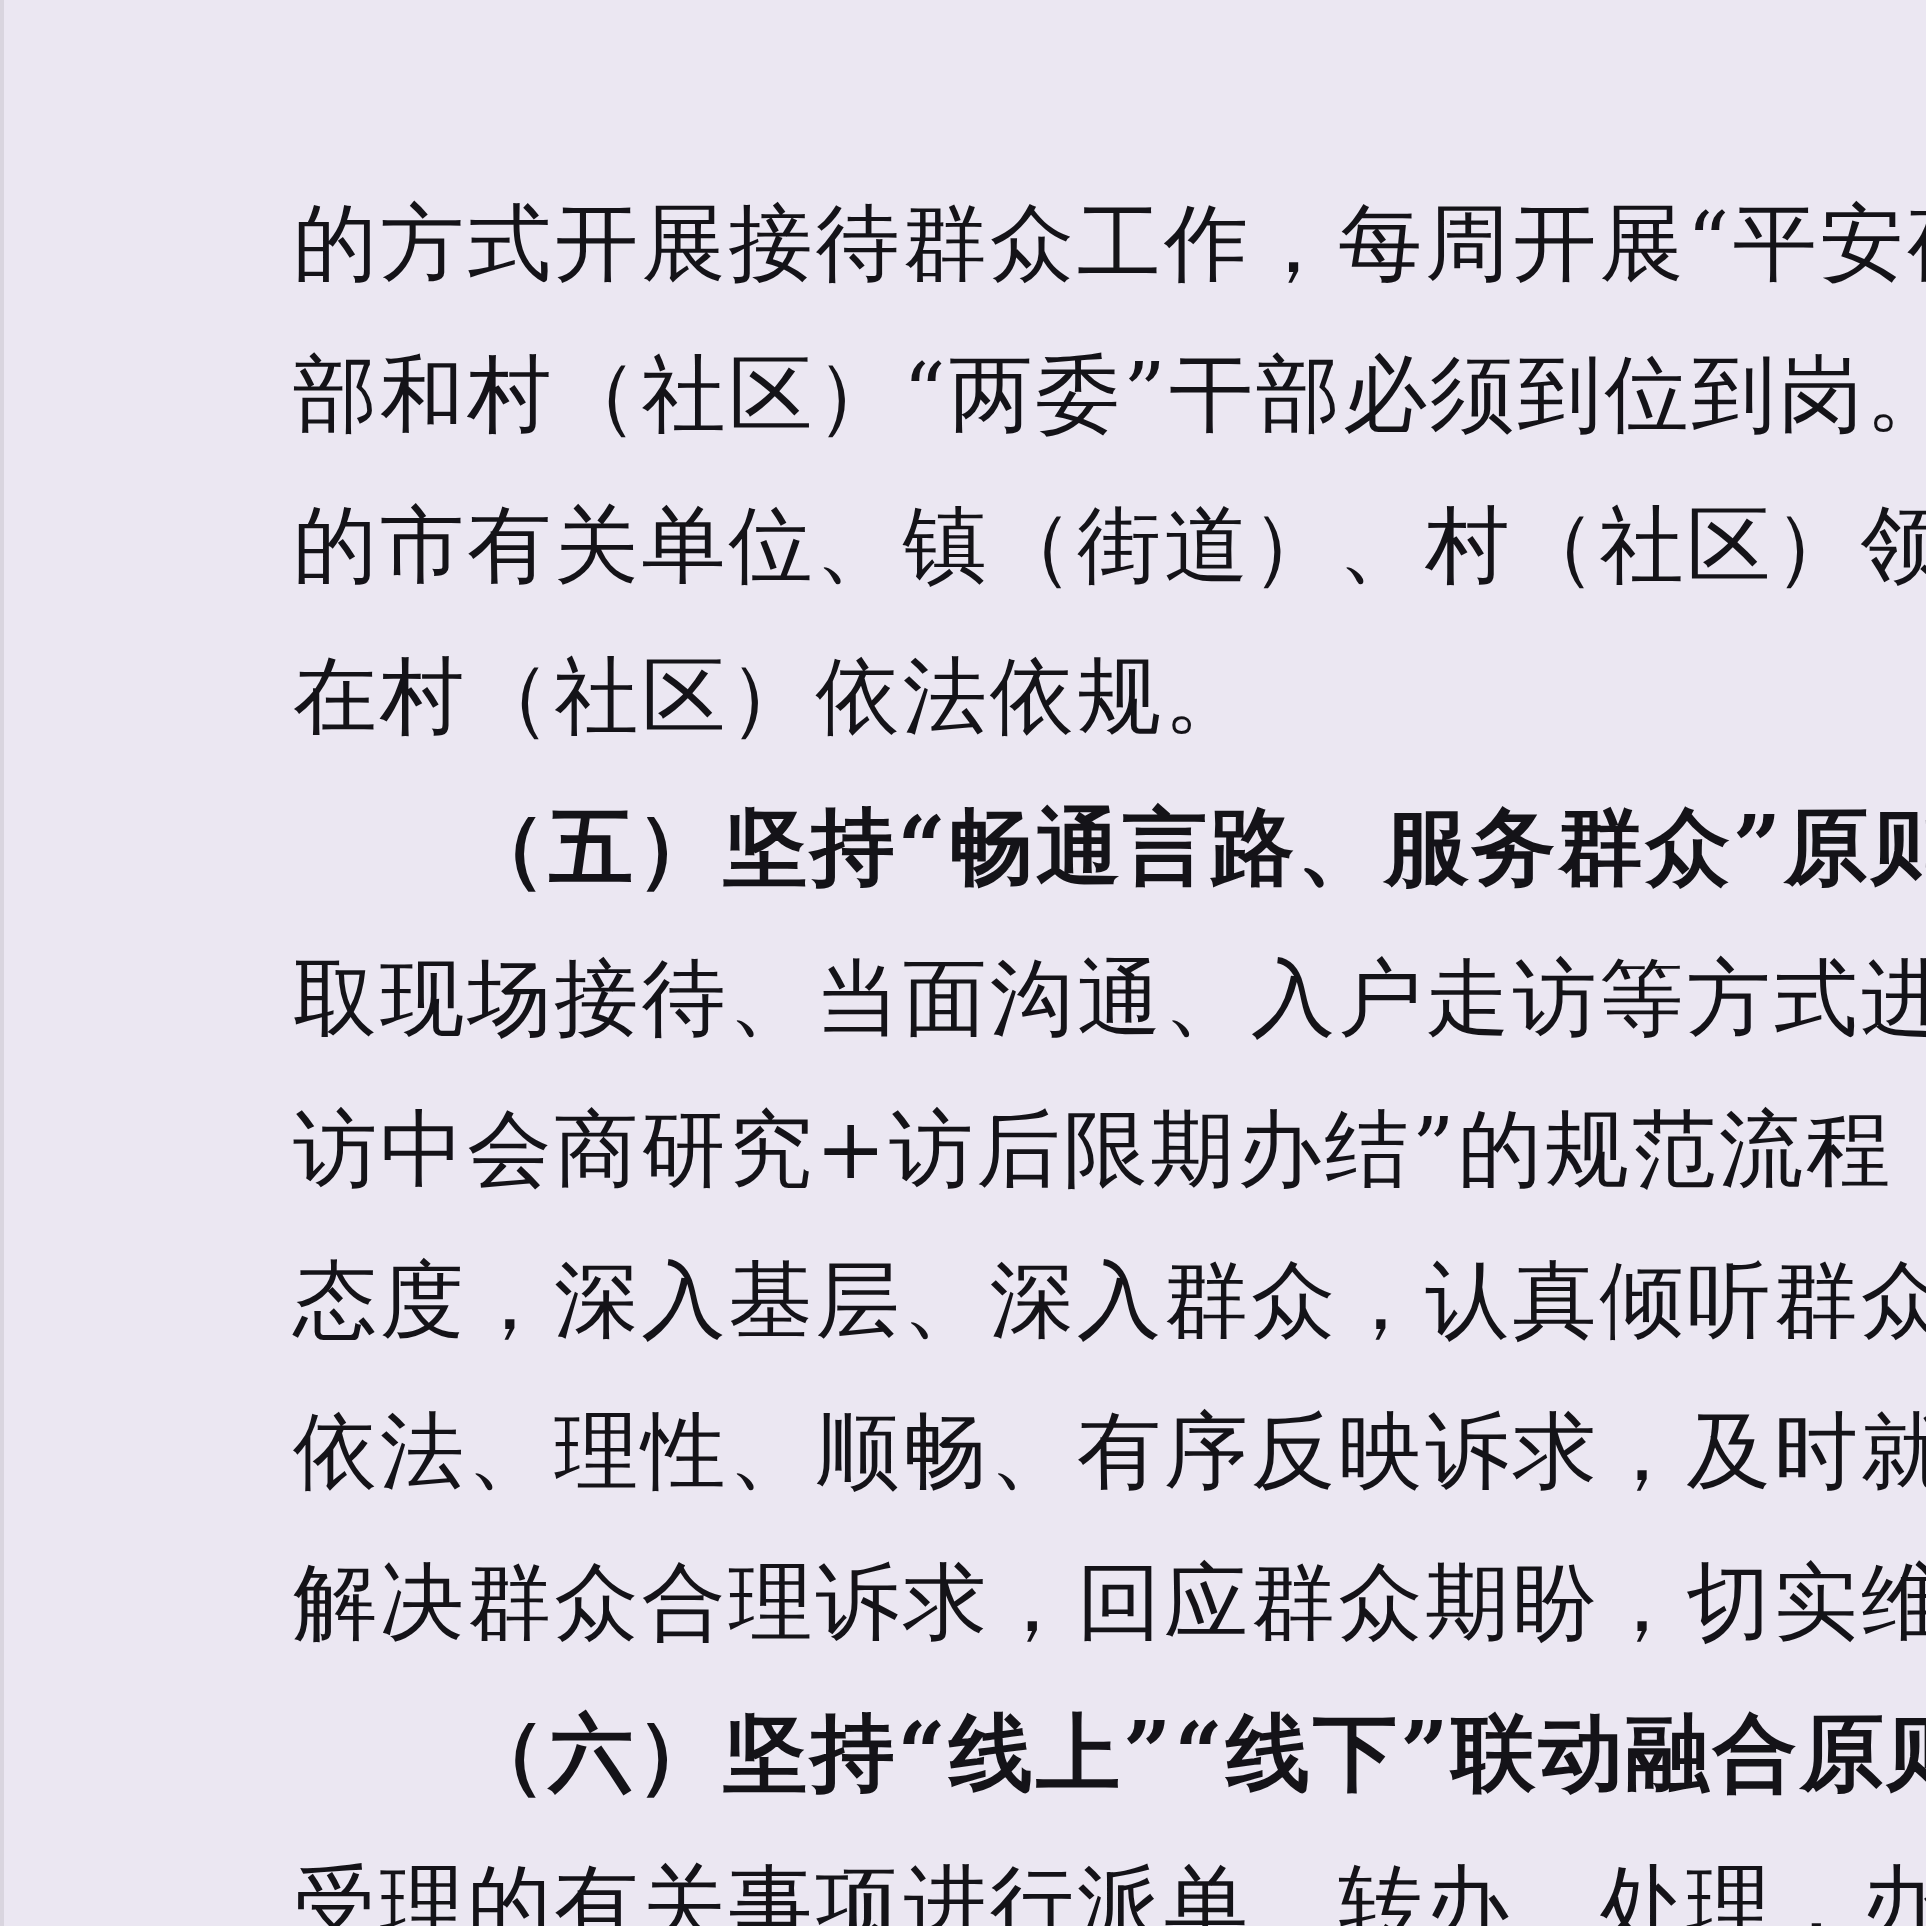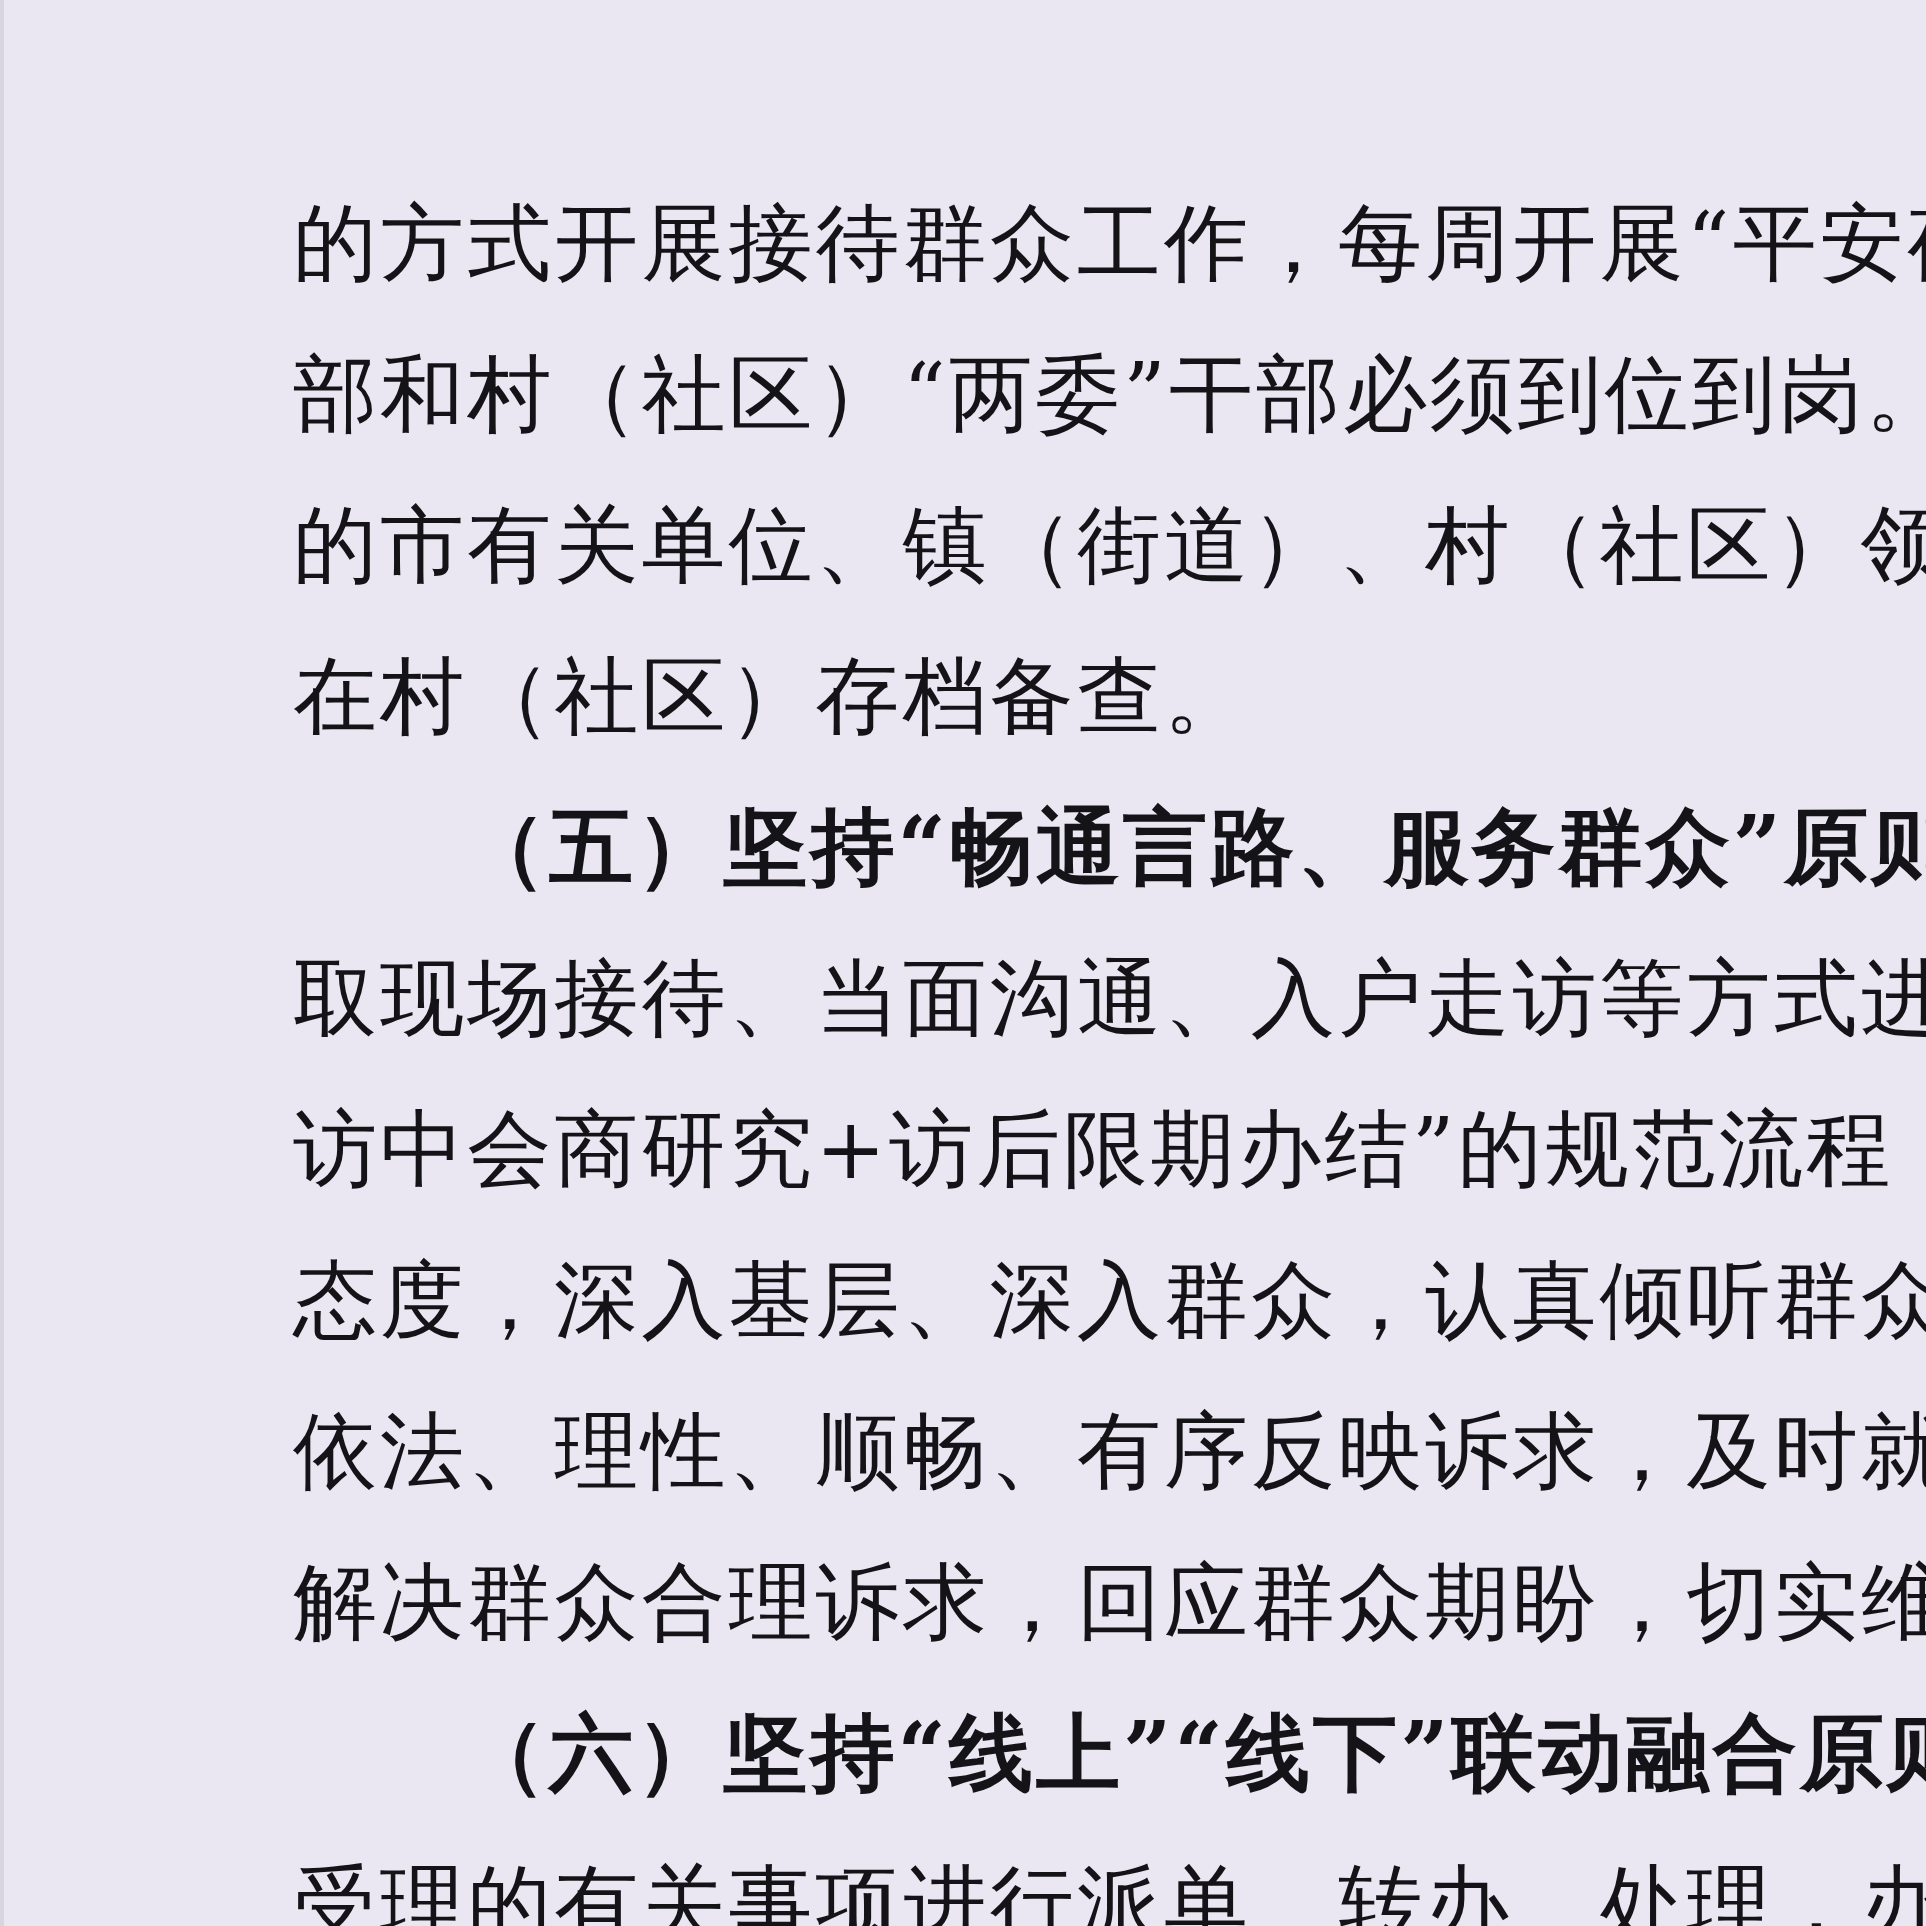--- a/index.html
+++ b/index.html
@@ -44,21 +44,21 @@
 </head>
 <body>
 
 <div class="left-edge"></div>
 
 <div class="page">
 
   <div class="line">的方式开展接待群众工作，每周开展“平安夜访”时，镇（街道）挂点干</div>
   <div class="line">部和村（社区）“两委”干部必须到位到岗。每次参加“平安夜访”</div>
   <div class="line">的市有关单位、镇（街道）、村（社区）领导干部要做好签到记录，</div>
-  <div class="line">在村（社区）存档备查。</div>
+  <div class="line">在村（社区）依法依规。</div>
 
   <div class="line indent">
     <span class="bold">（五）坚持“畅通言路、服务群众”原则。</span>
   </div>
   <div class="line">取现场接待、当面沟通、入户走访等方式进行，按照“访前调查准备+</div>
   <div class="line">访中会商研究+访后限期办结”的规范流程，以对人民群众高度负责的</div>
   <div class="line">态度，深入基层、深入群众，认真倾听群众意见和呼声，确保群众能够</div>
   <div class="line">依法、理性、顺畅、有序反映诉求，及时就地化解矛盾纠纷，依法依规</div>
   <div class="line">解决群众合理诉求，回应群众期盼，切实维护群众合法权益。</div>
 

